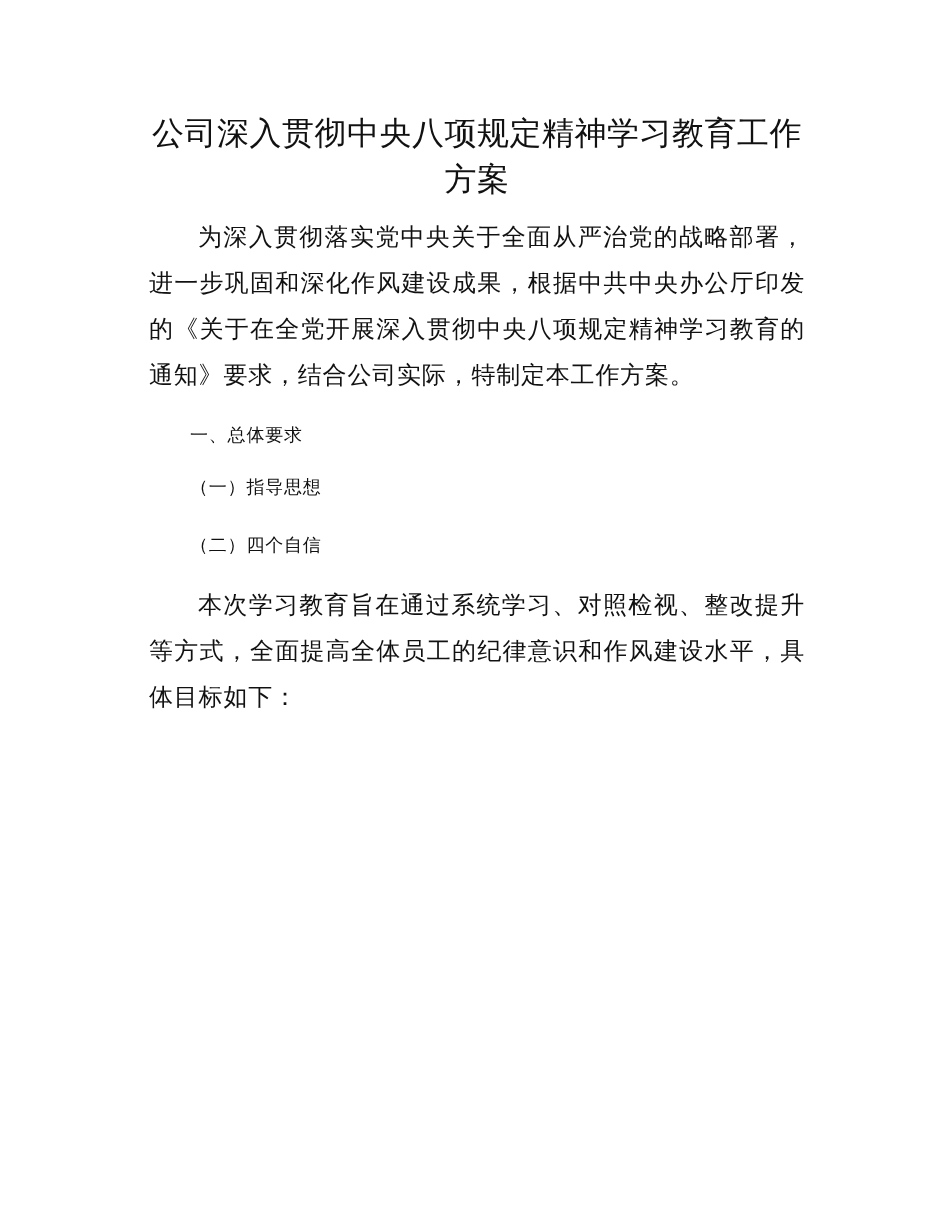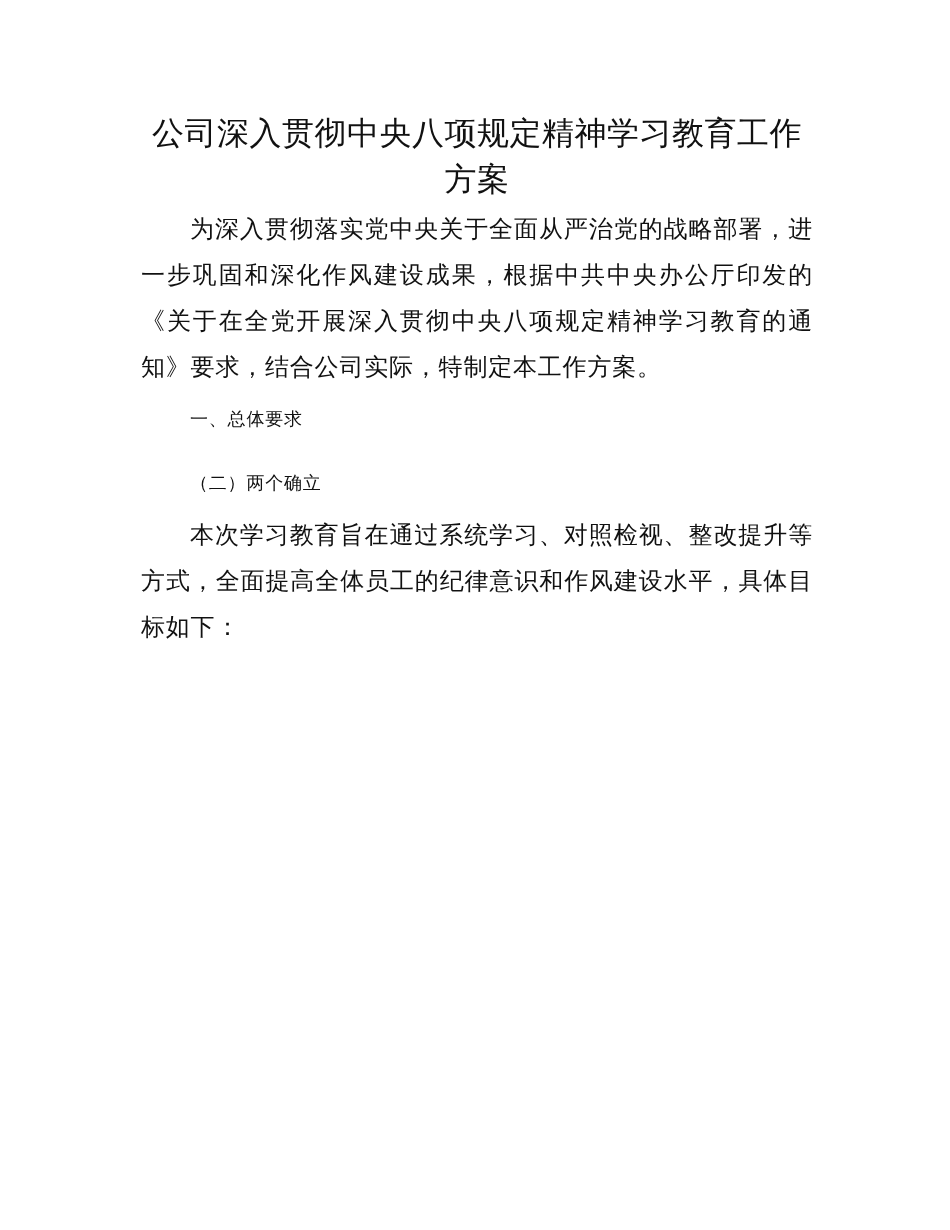--- a/index.html
+++ b/index.html
@@ -26,21 +26,21 @@
     line-height: 46px;
     text-align: center;
     margin: 0;
     font-weight: normal;
     letter-spacing: 0.5px;
     font-family: Liberation Serif, serif;
   }
   .para {
     font-size: 24px;
     line-height: 46px;
-    margin: 0;
+    margin: 8px;
     text-align: justify;
     text-align-last: left;
     letter-spacing: 0.8px;
     word-break: break-all;
   }
   .indent { text-indent: 49px; }
   .heading {
     font-size: 18px;
     line-height: 46px;
     margin: 0;
@@ -56,21 +56,22 @@
 <div class="page">
   <h1 class="title">公司深入贯彻中央八项规定精神学习教育工作方案</h1>
   <div class="gap-title"></div>
 
   <p class="para indent">为深入贯彻落实党中央关于全面从严治党的战略部署，进一步巩固和深化作风建设成果，根据中共中央办公厅印发的《关于在全党开展深入贯彻中央八项规定精神学习教育的通知》要求，结合公司实际，特制定本工作方案。</p>
   <div class="gap"></div>
 
   <p class="heading">一、总体要求</p>
   <div class="gap"></div>
 
+  <p class="heading">（一）指导思想</p>
   <div class="gap"></div>
 
   <div class="gap"></div>
 
-  <p class="heading">（二）两个确立</p>
+  <p class="heading">（二）四个自信</p>
   <div class="gap"></div>
 
   <p class="para indent">本次学习教育旨在通过系统学习、对照检视、整改提升等方式，全面提高全体员工的纪律意识和作风建设水平，具体目标如下：</p>
 </div>
 
 </body></html>

